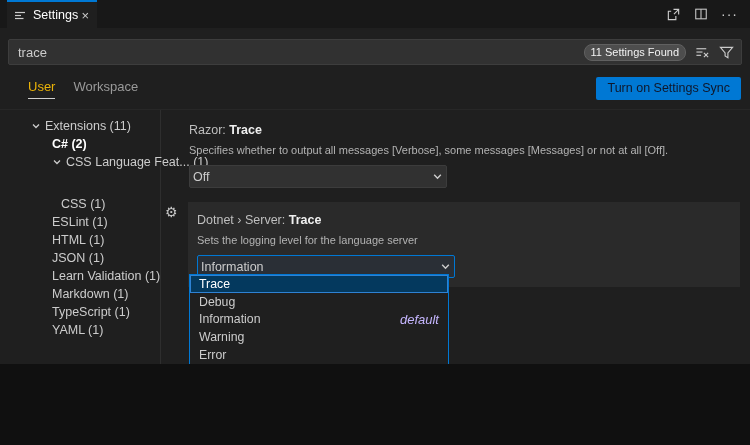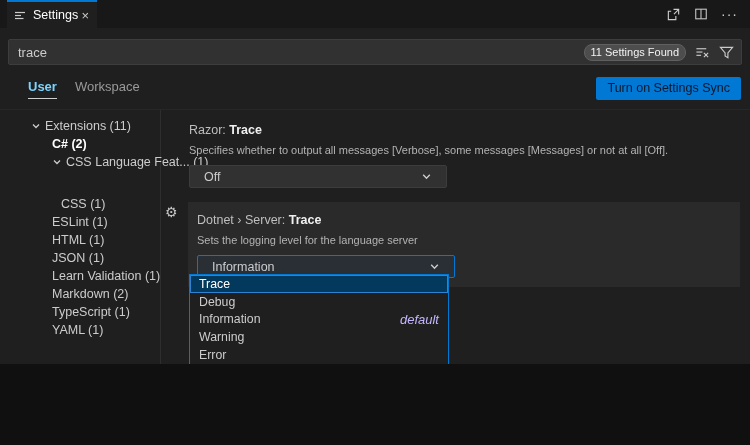--- a/index.html
+++ b/index.html
@@ -29,21 +29,21 @@
   }
   .search-text { flex:1; }
   .results-badge {
     background:#4d4d4d; border:1px solid #606060; color:#f2f2f2;
     font-size:11px; padding:1px 6px 2px; border-radius:8px; white-space:nowrap;
   }
   .search-icon-btn { margin-left:9px; display:flex; align-items:center; cursor:pointer; }
   
   .scope-row { display:flex; align-items:center; padding:5px 9px 9px 28px; border-bottom:1px solid #272727; }
   .scope-tab { font-size:13px; cursor:pointer; }
-  .scope-tab.active { color:#7dd3fc; font-weight:bold; border-bottom:1px solid #cfcfcf; padding-bottom:4px; }
+  .scope-tab.active { color:#eab308; font-weight:normal; border-bottom:1px solid #cfcfcf; padding-bottom:4px; }
   .scope-tab.inactive { color:#9a9a9a; margin-left:18px; padding-bottom:4px; border-bottom:1px solid transparent; }
   .sync-btn {
     margin-left:auto; background:#0078d4; color:#0f172a; font-size:12.5px;
     padding:4px 11px 5px; border-radius:2px; border:none; cursor:pointer;
     font-family:"Liberation Sans", sans-serif;
   }
   
   .body-area { display:flex; height:344px; }
   .sidebar { width:161px; border-right:1px solid #2e2e2e; padding-top:7px; flex:none; }
   .tree-row { height:18px; line-height:18px; font-size:12.5px; color:#cccccc; white-space:nowrap; cursor:pointer; display:flex; align-items:center; }
@@ -54,21 +54,21 @@
   .pl-2 { padding-left:61px;margin-top:24px; }
   .tree-bold { font-weight:bold; color:#ffffff; }
   .main { flex:1; position:relative; }
   
   .setting-title { font-size:12.5px; color:#bfbfbf; }
   .setting-title .setting-name { color:#f0f0f0; font-weight:bold; }
   .setting-desc { font-size:11px; color:#b3b3b3; margin-top:7px; }
   .select-box {
     margin-top:9px; width:258px; height:23px; background:#313131; border:1px solid #3c3c3c;
     border-radius:2px; display:flex; align-items:center; justify-content:space-between;
-    padding:0 14px; font-size:12.5px; color:#cccccc; cursor:pointer;
+    padding:0 3px; font-size:12.5px; color:#cccccc; cursor:pointer;
   }
   .razor-section { position:absolute; left:28px; top:13px; right:20px; }
   .gear { position:absolute; left:4px; top:94px; font-size:14px; color:#c5c5c5; cursor:pointer; }
   .dotnet-panel { position:absolute; left:27px; top:92px; width:552px; height:85px; background:#2a2a2a; padding:11px 0 0 9px; }
   .dotnet-panel .select-box { background:#2a2f36; border:1px solid #0078d4; }
   
   .dropdown-list {
     position:absolute; left:28px; top:164px; width:260px;
     background:#1f1f1f; border:1px solid #0078d4; z-index:10;
   }
@@ -175,21 +175,21 @@
       <div class="tree-row pl-1">
           <span>HTML (1)</span>
         </div>
       <div class="tree-row pl-1">
           <span>JSON (1)</span>
         </div>
       <div class="tree-row pl-1">
           <span>Learn Validation (1)</span>
         </div>
       <div class="tree-row pl-1">
-          <span>Markdown (2)</span>
+          <span>Markdown (1)</span>
         </div>
       <div class="tree-row pl-1">
           <span>TypeScript (1)</span>
         </div>
       <div class="tree-row pl-1">
           <span>YAML (1)</span>
         </div>
     </div>
 
     <div class="main">

